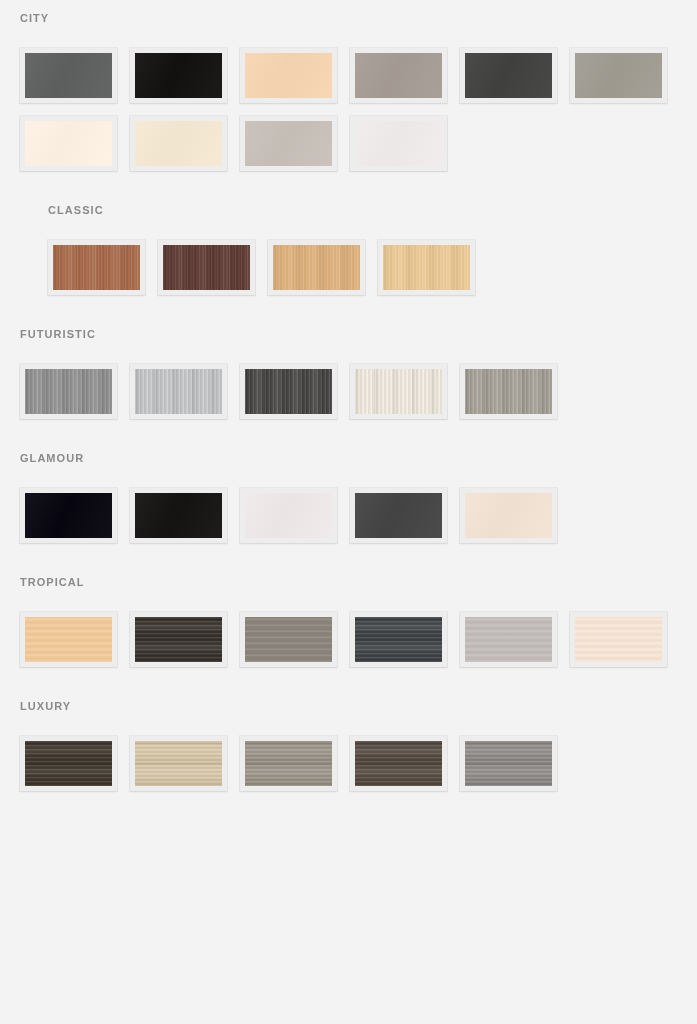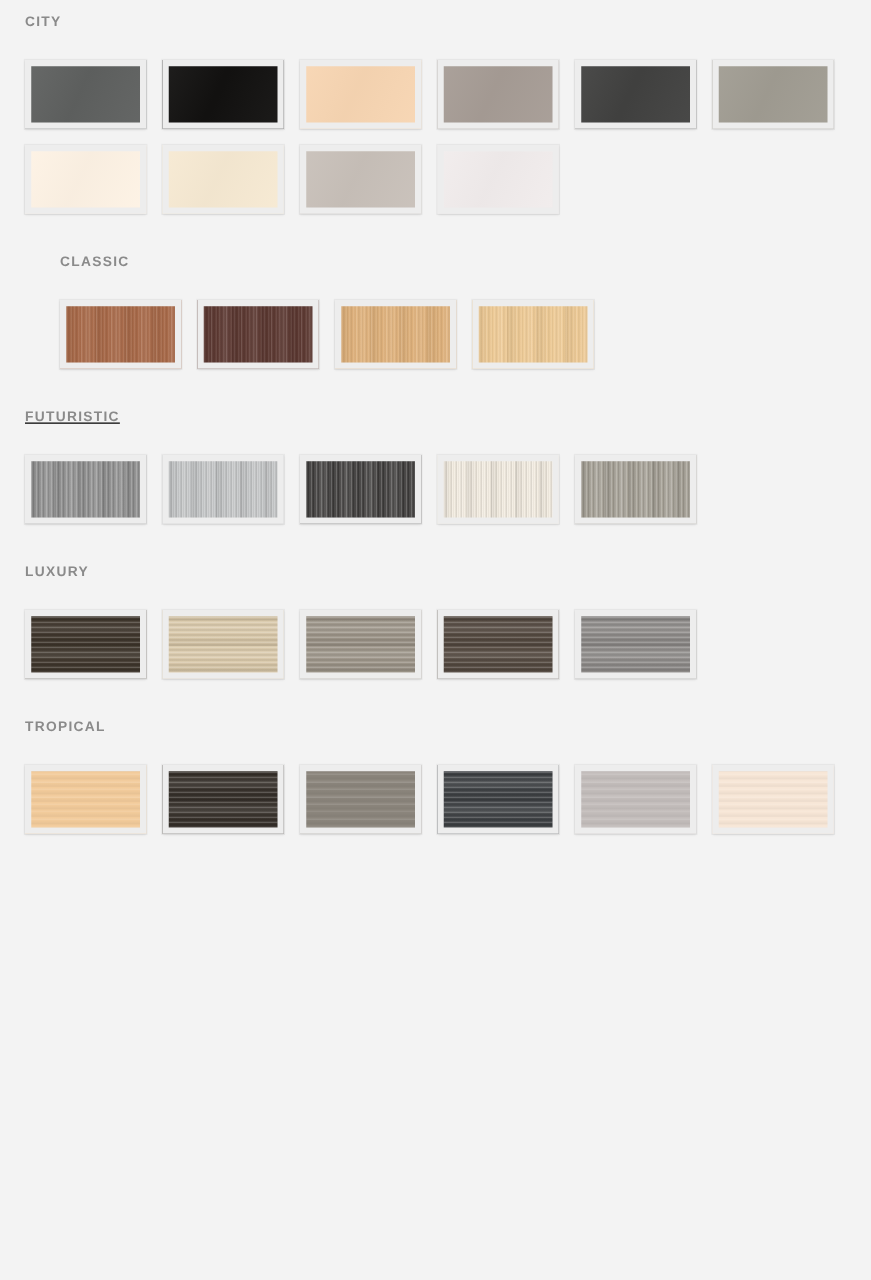--- a/index.html
+++ b/index.html
@@ -165,51 +165,63 @@
         <h2 class="group-label">CLASSIC</h2>
         <div class="swatch-rows" style="padding-top: 23px;">
           <div class="swatch-row">
             <div class="swatch tex-vgrain" title="CLASSIC" style="background-color: rgb(169, 106, 73);"></div>
             <div class="swatch tex-vgrain" title="CLASSIC" style="background-color: rgb(93, 57, 50);"></div>
             <div class="swatch tex-vgrain" title="CLASSIC" style="background-color: rgb(224, 178, 124);"></div>
             <div class="swatch tex-vgrain" title="CLASSIC" style="background-color: rgb(239, 203, 150);"></div>
           </div>
         </div>
       </section>
-      <section class="group" style="padding-top: 20px; text-decoration: underline;">
+      <section class="group" style="padding-top: 20px;">
         <h2 class="group-label">FUTURISTIC</h2>
         <div class="swatch-rows" style="padding-top: 23px;">
           <div class="swatch-row">
             <div class="swatch tex-brushed" title="FUTURISTIC" style="background-color: rgb(140, 140, 140);"></div>
             <div class="swatch tex-brushed" title="FUTURISTIC" style="background-color: rgb(195, 197, 198);"></div>
             <div class="swatch tex-brushed" title="FUTURISTIC" style="background-color: rgb(61, 59, 58);"></div>
             <div class="swatch tex-brushed" title="FUTURISTIC" style="background-color: rgb(242, 235, 223);"></div>
             <div class="swatch tex-brushed" title="FUTURISTIC" style="background-color: rgb(162, 157, 146);"></div>
           </div>
         </div>
       </section>
       <section class="group" style="padding-top: 20px;">
-        <h2 class="group-label">LUXURY</h2>
-        <div class="swatch-rows" style="padding-top: 23px;">
-          <div class="swatch-row">
-            <div class="swatch tex-hgrain" title="LUXURY" style="background-color: rgb(62, 53, 43);"></div>
-            <div class="swatch tex-hgrain" title="LUXURY" style="background-color: rgb(217, 200, 169);"></div>
-            <div class="swatch tex-hgrain" title="LUXURY" style="background-color: rgb(155, 147, 135);"></div>
-            <div class="swatch tex-hgrain" title="LUXURY" style="background-color: rgb(83, 72, 63);"></div>
-            <div class="swatch tex-hgrain" title="LUXURY" style="background-color: rgb(141, 138, 136);"></div>
+        <h2 class="group-label">GLAMOUR</h2>
+        <div class="swatch-rows" style="padding-top: 23px;">
+          <div class="swatch-row">
+            <div class="swatch tex-flat" title="GLAMOUR" style="background-color: rgb(7, 5, 15);"></div>
+            <div class="swatch tex-flat" title="GLAMOUR" style="background-color: rgb(20, 19, 18);"></div>
+            <div class="swatch tex-flat" title="GLAMOUR" style="background-color: rgb(239, 233, 234);"></div>
+            <div class="swatch tex-flat" title="GLAMOUR" style="background-color: rgb(69, 68, 68);"></div>
+            <div class="swatch tex-flat" title="GLAMOUR" style="background-color: rgb(243, 227, 213);"></div>
           </div>
         </div>
       </section>
       <section class="group" style="padding-top: 20px;">
         <h2 class="group-label">TROPICAL</h2>
         <div class="swatch-rows" style="padding-top: 23px;">
           <div class="swatch-row">
             <div class="swatch tex-soft-h" title="TROPICAL" style="background-color: rgb(242, 203, 155);"></div>
             <div class="swatch tex-hgrain" title="TROPICAL" style="background-color: rgb(54, 48, 42);"></div>
             <div class="swatch tex-soft-h" title="TROPICAL" style="background-color: rgb(139, 133, 124);"></div>
             <div class="swatch tex-hgrain" title="TROPICAL" style="background-color: rgb(62, 65, 68);"></div>
             <div class="swatch tex-soft-h" title="TROPICAL" style="background-color: rgb(195, 189, 187);"></div>
             <div class="swatch tex-soft-h" title="TROPICAL" style="background-color: rgb(247, 230, 214);"></div>
           </div>
         </div>
       </section>
+      <section class="group" style="padding-top: 20px;">
+        <h2 class="group-label">LUXURY</h2>
+        <div class="swatch-rows" style="padding-top: 23px;">
+          <div class="swatch-row">
+            <div class="swatch tex-hgrain" title="LUXURY" style="background-color: rgb(62, 53, 43);"></div>
+            <div class="swatch tex-hgrain" title="LUXURY" style="background-color: rgb(217, 200, 169);"></div>
+            <div class="swatch tex-hgrain" title="LUXURY" style="background-color: rgb(155, 147, 135);"></div>
+            <div class="swatch tex-hgrain" title="LUXURY" style="background-color: rgb(83, 72, 63);"></div>
+            <div class="swatch tex-hgrain" title="LUXURY" style="background-color: rgb(141, 138, 136);"></div>
+          </div>
+        </div>
+      </section>
     </div>
 </div>
 
 </body></html>

